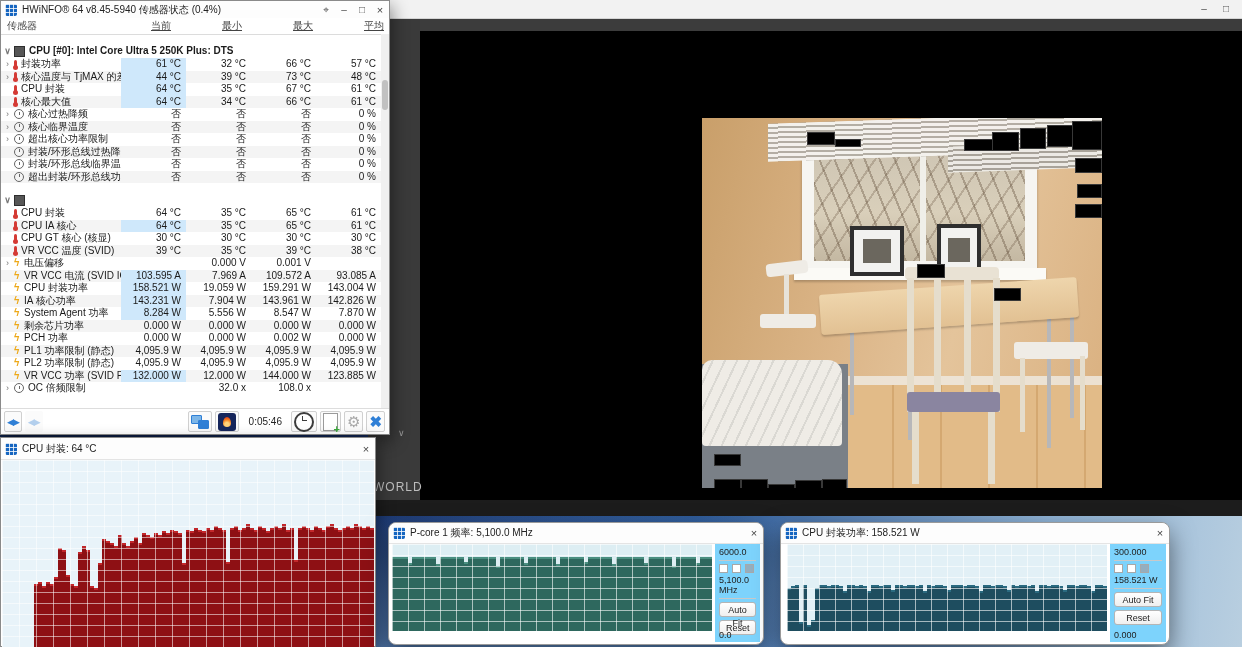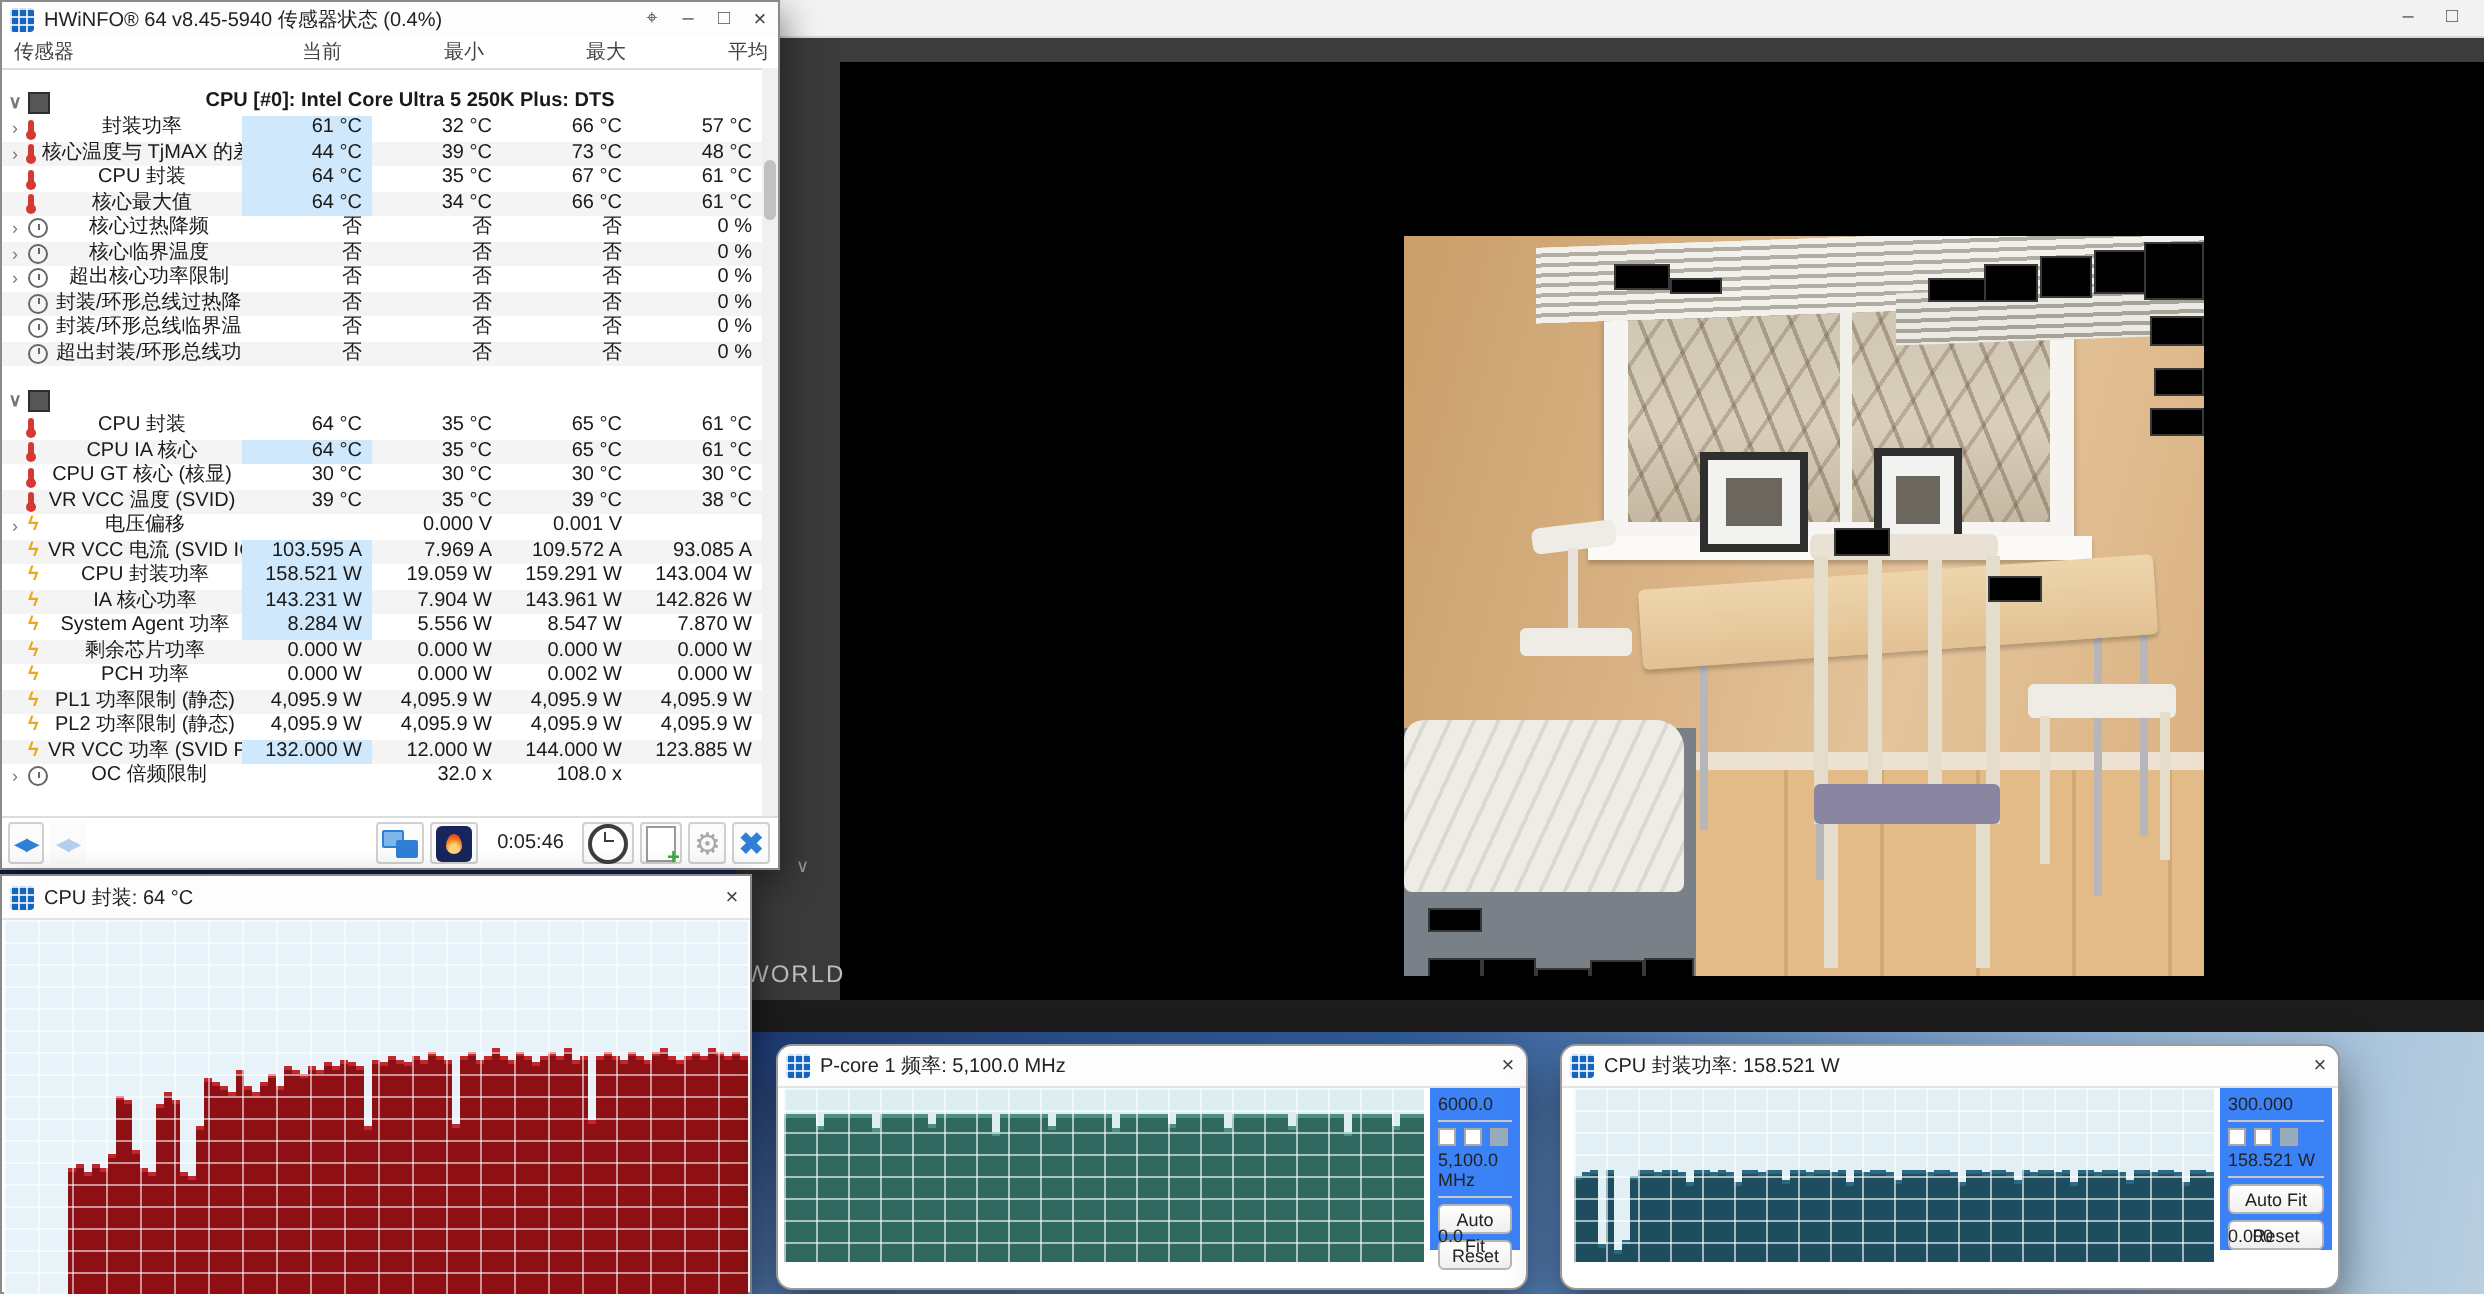--- a/index.html
+++ b/index.html
@@ -65,39 +65,39 @@
   .hwicon{width:12px;height:12px;margin:0 5px 0 4px;border-radius:2px;background:
       repeating-linear-gradient(to right,rgba(255,255,255,.8) 0 1px,rgba(0,0,0,0) 1px 4px),
       repeating-linear-gradient(to bottom,rgba(255,255,255,.8) 0 1px,rgba(0,0,0,0) 1px 4px),#1565c0;flex:none;}
   .cap-btn{width:18px;text-align:center;color:#555;font-size:10px;}
   .x-btn{color:#444;font-size:11px;}
   
   #hwinfo{left:0;top:0;width:390px;height:435px;z-index:3;}
   #hw-header{position:absolute;left:0;top:17px;right:0;height:16px;border-bottom:1px solid #dcdcdc;
     display:flex;align-items:center;font-size:10px;color:#444;background:#fff;}
   .hcol{padding-left:6px;}
-  .hcol.num{flex:none;text-align:right;padding-right:5px;}
+  .hcol.num{flex:none;text-align:right;padding-right:5px;text-decoration:underline;}
   .hcol:first-child{flex:1;}
   .hcol.num:nth-child(2){width:45px;}
   .hcol.num{width:60px;}
   #sensor-body{position:absolute;left:0;top:33px;right:8px;bottom:25px;overflow:hidden;}
   .srow{display:flex;align-items:center;height:12.5px;font-size:10px;line-height:12.5px;color:#1a1a1a;}
   .srow.alt{background:#f4f4f4;}
   .srow.group{height:13px;font-weight:bold;background:#fff;}
   .sgap{height:11px;}
   .chev{width:13px;text-align:center;color:#777;font-size:9px;flex:none;}
   .chev.empty{width:13px;}
   .ic{flex:none;margin-right:4px;display:inline-block;}
   .ic.temp{width:3px;height:9px;background:#d43a34;border-radius:2px;position:relative;}
   .ic.temp::after{content:"";position:absolute;left:-1px;bottom:-1px;width:5px;height:5px;border-radius:50%;background:#d43a34;}
   .ic.bolt{color:#eda817;font-size:10px;font-weight:bold;width:6px;}
   .ic.limit{width:8px;height:8px;border:1px solid #666;border-radius:50%;
     background:linear-gradient(#666 0 0) 50% 30%/1px 3px no-repeat;}
   .chipicon{flex:none;width:9px;height:9px;background:#565656;border:1px solid #2e2e2e;margin-right:4px;}
-  .lbl{flex:1;white-space:nowrap;overflow:hidden;text-align:center;}
+  .lbl{flex:1;white-space:nowrap;overflow:hidden;}
   .val{flex:none;width:60px;text-align:right;padding-right:5px;white-space:nowrap;}
   .srow .val:nth-of-type(1){width:45px;}
   .val.hl{background:#cfe8fb;}
   #hw-scroll{position:absolute;right:0;top:33px;width:8px;bottom:25px;background:#f0f0f0;}
   #hw-thumb{position:absolute;left:1px;top:46px;width:6px;height:30px;background:#c1c1c1;border-radius:3px;}
   #hw-toolbar{position:absolute;left:0;bottom:0;right:0;height:25px;background:#fff;border-top:1px solid #ddd;
     display:flex;align-items:center;}
   .tb-btn{height:19px;border:1px solid #d0d0d0;border-radius:2px;background:#fbfbfb;margin-left:3px;
     display:flex;align-items:center;justify-content:center;padding:0 2px;}
   .arrows{color:#2f7fd6;font-size:9px;letter-spacing:-1px;}
@@ -129,21 +129,21 @@
       repeating-linear-gradient(to bottom,rgba(255,255,255,.55) 0 1px,rgba(0,0,0,0) 1px 11px);}
   .w11{border-radius:8px;border:1px solid #9a9a9a;box-shadow:0 10px 24px rgba(0,0,0,.5);}
   #freq-win{left:388px;top:522px;width:376px;height:123px;z-index:4;}
   #power-win{left:780px;top:522px;width:390px;height:123px;z-index:4;}
   .w11 .titlebar{height:20px;border-radius:8px 8px 0 0;}
   #freq-graph{left:3px;top:21px;width:320px;height:87px;background:#ddeef3;}
   #power-graph{left:6px;top:21px;width:320px;height:87px;background:#e2f0f6;}
   #freq-graph .grid,#power-graph .grid{background:
       repeating-linear-gradient(to right,rgba(255,255,255,.6) 0 1px,rgba(0,0,0,0) 1px 16px),
       repeating-linear-gradient(to bottom,rgba(255,255,255,.6) 0 1px,rgba(0,0,0,0) 1px 11px);}
-  .side-panel{position:absolute;top:21px;bottom:19px;background:#3b82f6;font-size:9px;color:#222;padding:3px 4px;box-sizing:border-box;}
+  .side-panel{position:absolute;top:21px;bottom:2px;background:#7dd3fc;font-size:9px;color:#222;padding:3px 4px;box-sizing:border-box;}
   #freq-panel{left:326px;right:3px;}
   #power-panel{left:329px;right:3px;}
   .sp-sep{border-top:1px solid #c9c9c9;margin:3px 0;}
   .cb-row{display:flex;gap:4px;margin:2px 0;}
   .cb{width:9px;height:9px;border:1px solid #a8a8a8;background:#fff;box-sizing:border-box;}
   .cb.checked{background:#94aebf;}
   .sp-btn{display:block;width:100%;height:15px;font-size:9px;line-height:13px;text-align:center;
     border:1px solid #b5b5b5;border-radius:3px;background:linear-gradient(#fff,#efefef);margin:3px 0;color:#222;}
   .sp-min{position:absolute;left:4px;bottom:2px;}
 </style>

